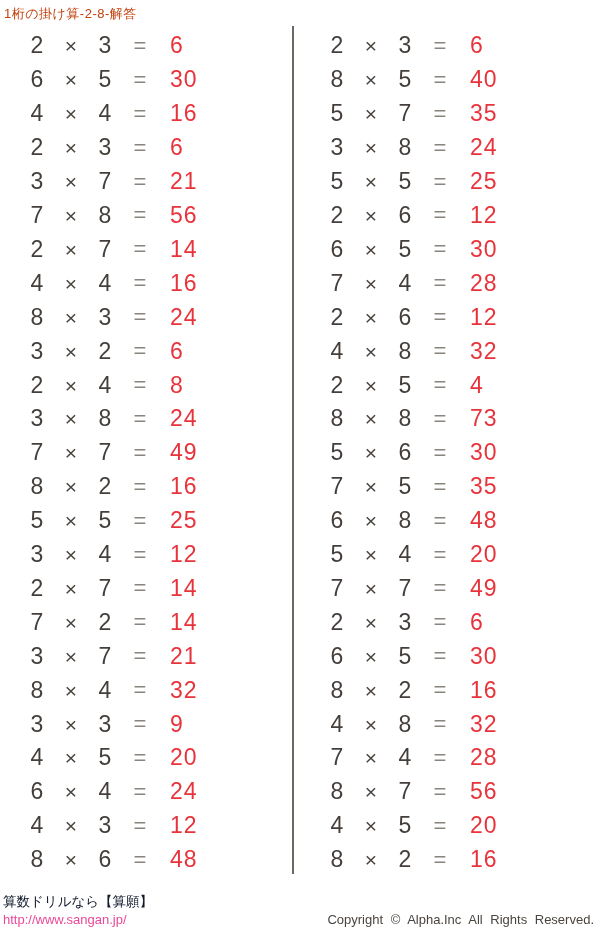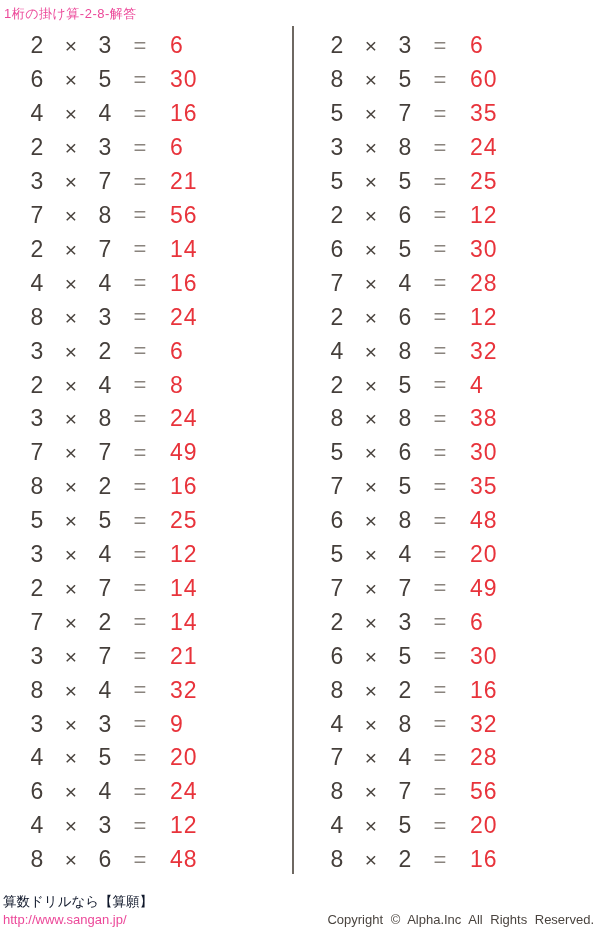--- a/index.html
+++ b/index.html
@@ -2,21 +2,21 @@
 <html><head>
 <meta charset="utf-8">
 <style>
   html, body { margin:0; padding:0; background:#ffffff; }
   body {
     width:600px; height:933px; position:relative; overflow:hidden;
     font-family:"Liberation Sans", sans-serif;
   }
   .page-title {
     position:absolute; left:4px; top:5px;
-    font-size:13px; color:#ec4899; letter-spacing:0.5px;
+    font-size:13px; color:#c2410c; letter-spacing:0.5px;
     white-space:nowrap;
   }
   .worksheet {
     position:absolute; left:0; top:29px; width:600px; height:848px;
     display:flex;
   }
   .column { width:300px; display:flex; flex-direction:column; }
   .divider {
     position:absolute; left:292px; top:26px; width:2px; height:848px;
     background:#6e6862;
@@ -236,21 +236,21 @@
         <span class="slot-x">×</span>
         <span class="slot-b">3</span>
         <span class="slot-eq">=</span>
         <span class="answer">6</span>
       </div>
       <div class="row">
         <span class="slot-a">8</span>
         <span class="slot-x">×</span>
         <span class="slot-b">5</span>
         <span class="slot-eq">=</span>
-        <span class="answer">60</span>
+        <span class="answer">40</span>
       </div>
       <div class="row">
         <span class="slot-a">5</span>
         <span class="slot-x">×</span>
         <span class="slot-b">7</span>
         <span class="slot-eq">=</span>
         <span class="answer">35</span>
       </div>
       <div class="row">
         <span class="slot-a">3</span>
@@ -306,21 +306,21 @@
         <span class="slot-x">×</span>
         <span class="slot-b">5</span>
         <span class="slot-eq">=</span>
         <span class="answer">4</span>
       </div>
       <div class="row">
         <span class="slot-a">8</span>
         <span class="slot-x">×</span>
         <span class="slot-b">8</span>
         <span class="slot-eq">=</span>
-        <span class="answer">38</span>
+        <span class="answer">73</span>
       </div>
       <div class="row">
         <span class="slot-a">5</span>
         <span class="slot-x">×</span>
         <span class="slot-b">6</span>
         <span class="slot-eq">=</span>
         <span class="answer">30</span>
       </div>
       <div class="row">
         <span class="slot-a">7</span>

